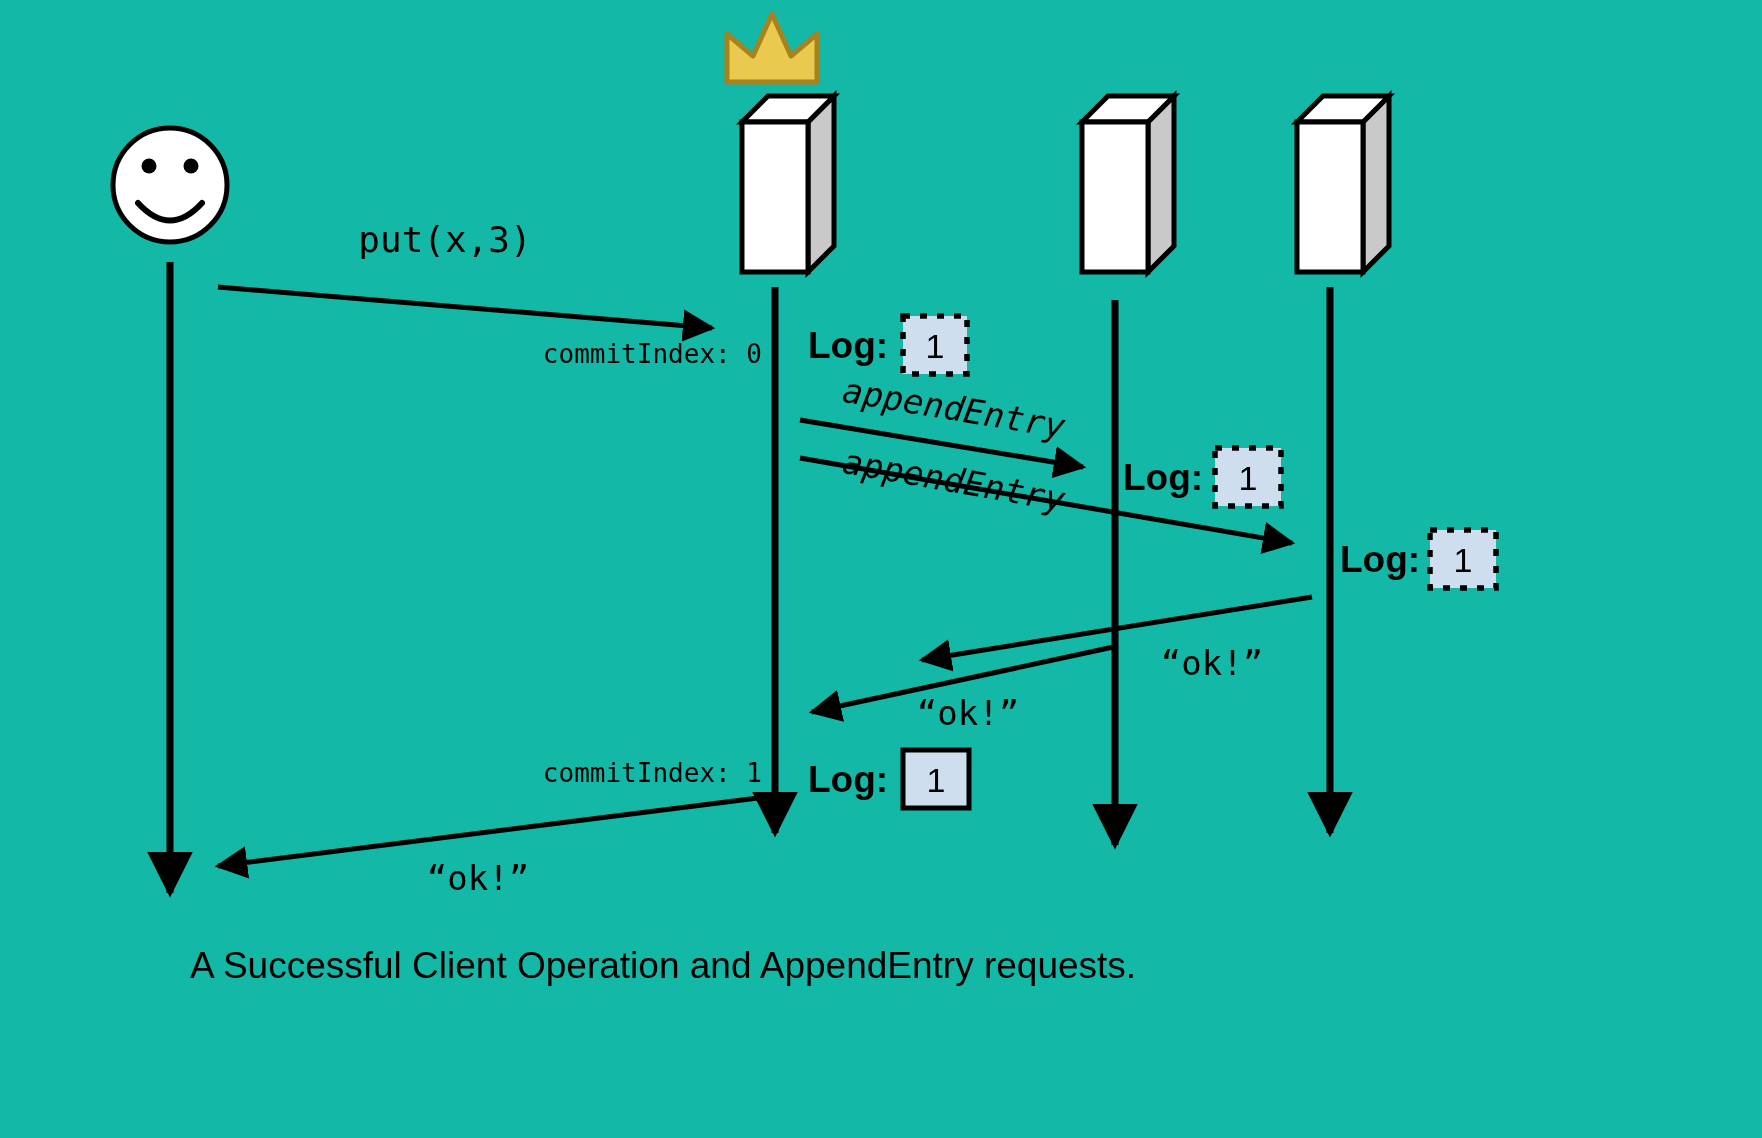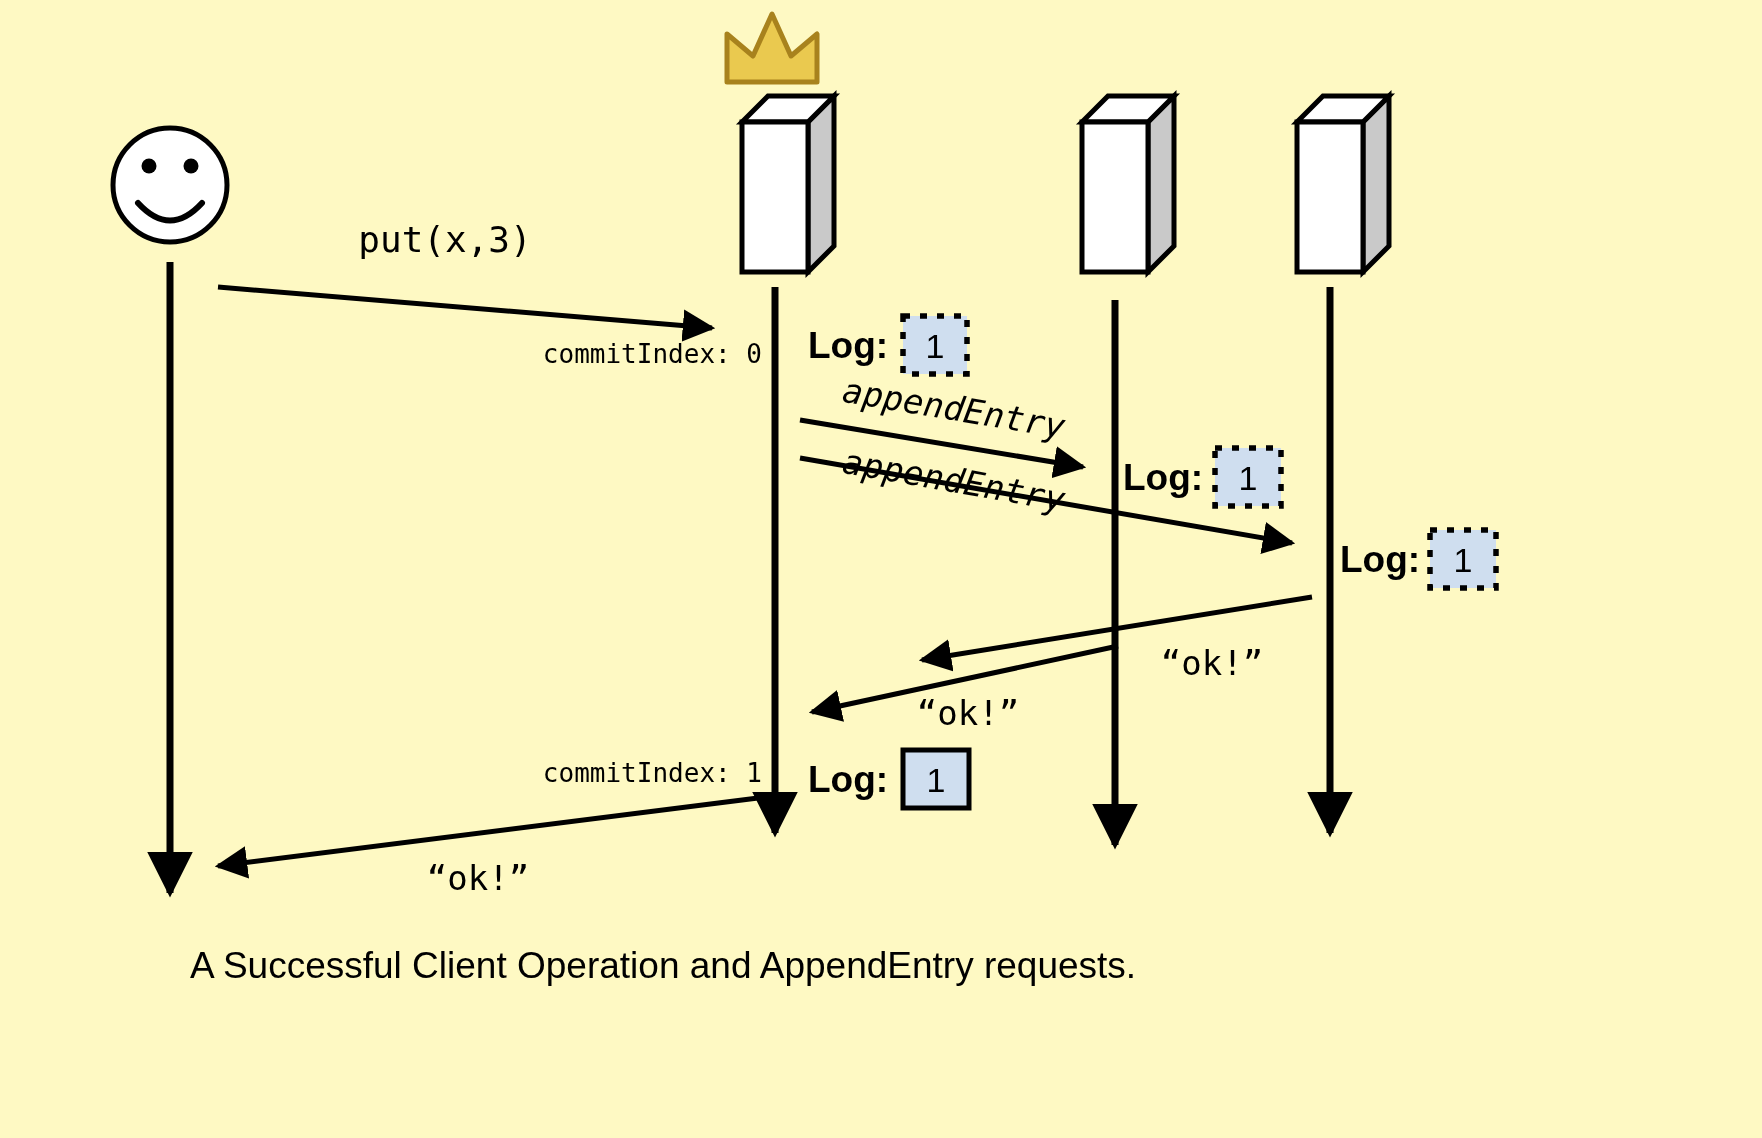--- a/index.html
+++ b/index.html
@@ -1,16 +1,16 @@
 <!DOCTYPE html>
 <html><head>
 <meta charset="utf-8">
 <style>
   html,body{margin:0;padding:0;background:#ffffff;}
-  .stage{position:relative;width:1762px;height:1138px;background:#fef9c3;overflow:hidden;}
+  .stage{position:relative;width:1762px;height:1138px;background:#14b8a6;overflow:hidden;}
   svg{display:block;}
   text{fill:#000;}
   .mono{font-family:"DejaVu Sans Mono",monospace;}
   .mono-i{font-family:"DejaVu Sans Mono",monospace;font-style:italic;}
   .bold-sans{font-family:"Liberation Sans",sans-serif;font-weight:700;}
   .sans{font-family:"Liberation Sans",sans-serif;}
   .arrow{stroke:#000;stroke-width:5;fill:none;}
   .lifeline{stroke:#000;stroke-width:7;fill:none;}
   .boxline{stroke:#000;stroke-width:5;stroke-linejoin:miter;}
   .entry-dashed{stroke:#000;stroke-width:5.5;stroke-dasharray:7 10;}

